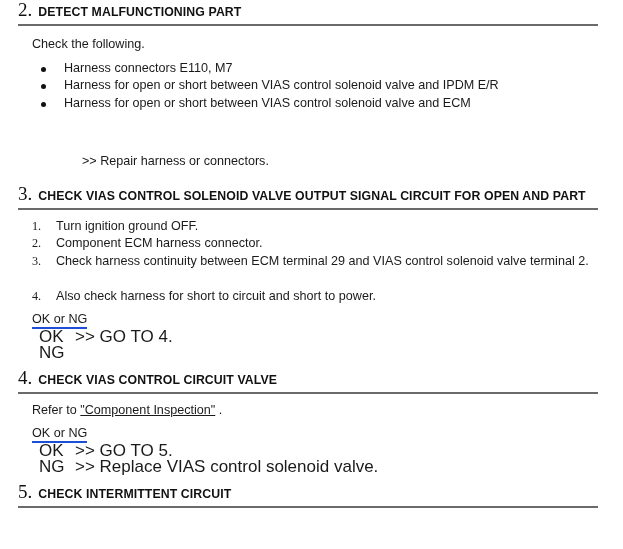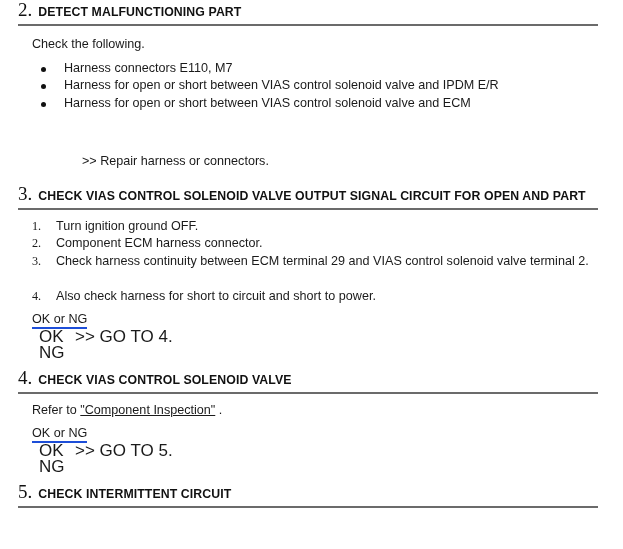--- a/index.html
+++ b/index.html
@@ -242,35 +242,36 @@
         </div>
       </div>
     </div>
   </div>
 
   <div class="spacer-8"></div>
 
   <div class="section">
     <div class="sec-head">
       <span class="sec-num">4.</span>
-      <span class="sec-title">CHECK VIAS CONTROL SOLENOID VALVE</span>
+      <span class="sec-title">CHECK VIAS CONTROL CIRCUIT VALVE</span>
     </div>
     <div class="sec-rule"></div>
     <div class="spacer-8"></div>
     <div class="body">
       <p class="plain"><span>Refer to </span><span class="reflink">"Component Inspection"</span><span> .</span></p>
       <div class="spacer-6"></div>
       <div>
         <span class="oknglabel">OK or NG</span>
         <div class="okng-row">
           <span class="key">OK</span>
           <span class="val">&gt;&gt; GO TO 5.</span>
         </div>
         <div class="okng-row">
           <span class="key">NG</span>
+          <span class="val">&gt;&gt; Replace VIAS control solenoid valve.</span>
         </div>
       </div>
     </div>
   </div>
 
   <div class="spacer-8"></div>
 
   <div class="section">
     <div class="sec-head">
       <span class="sec-num">5.</span>

